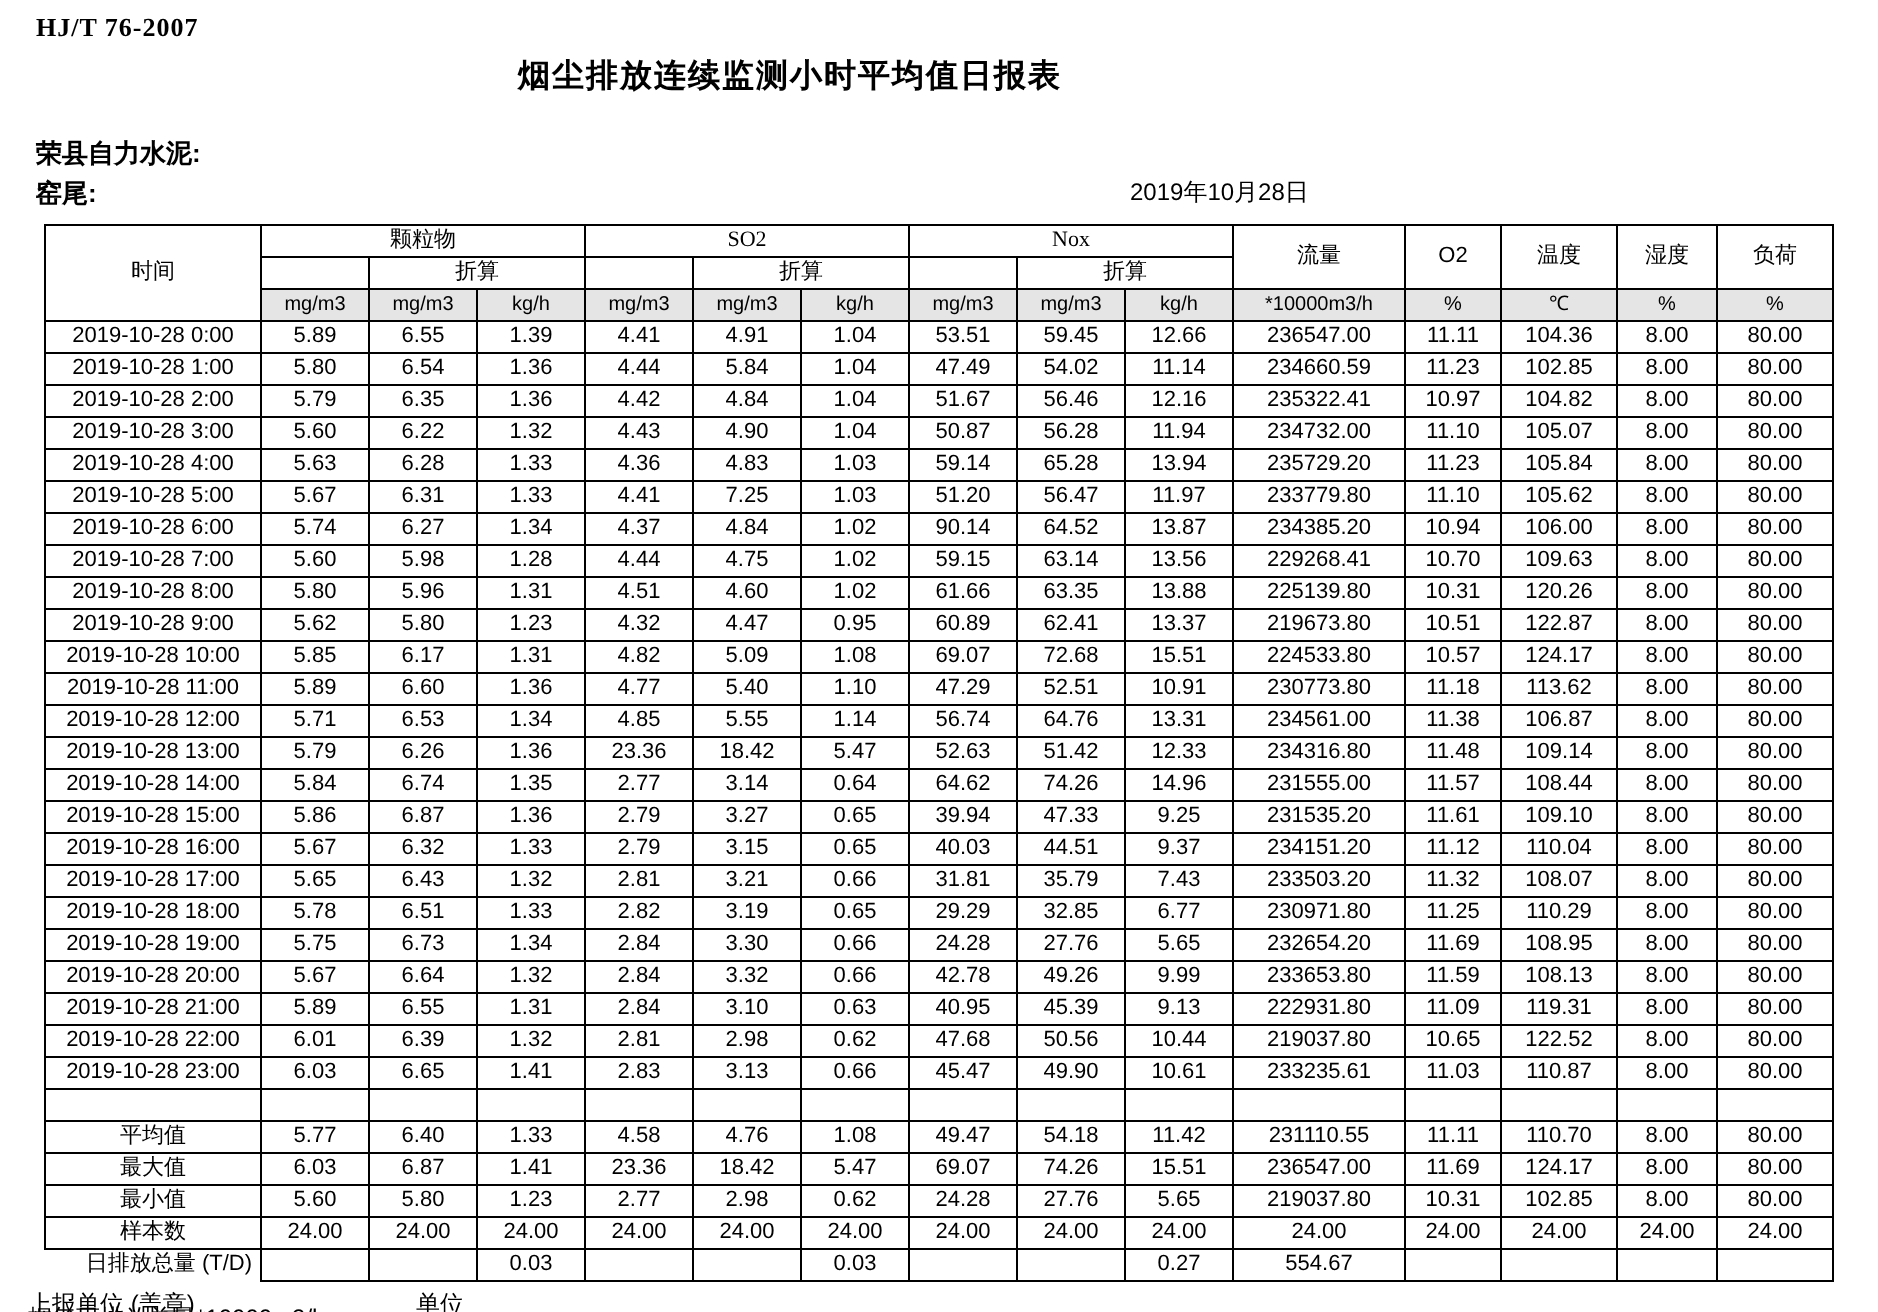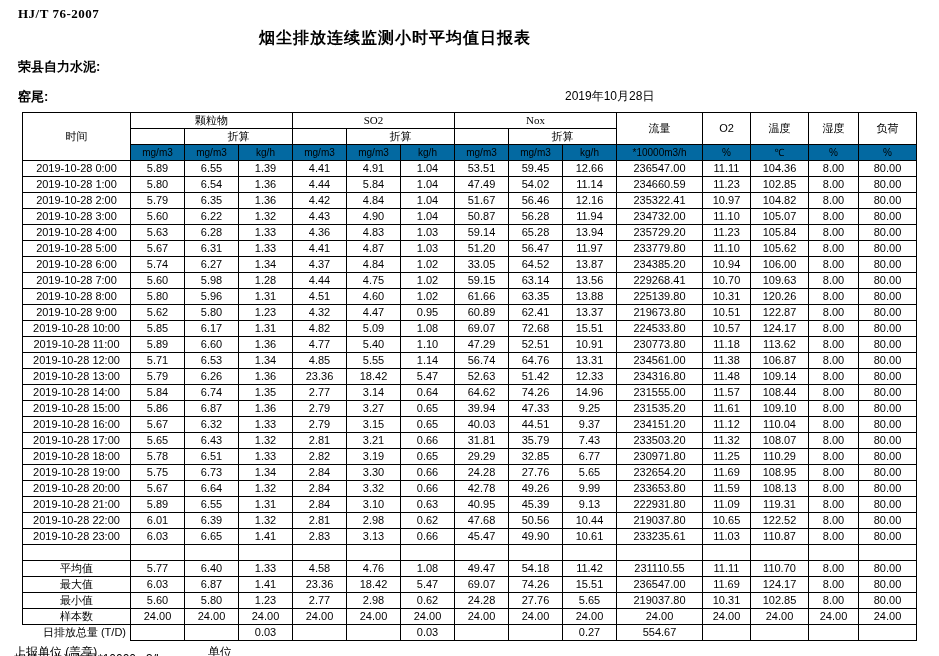--- a/index.html
+++ b/index.html
@@ -32,21 +32,21 @@
     width: 790px;
     text-align: center;
     font-family: "Liberation Serif", serif;
     font-weight: bold;
     font-size: 16px;
     letter-spacing: 1px;
   }
   .company {
     position: absolute;
     left: 18px;
-    top: 58px;
+    top: 68px;
     font-weight: bold;
     font-size: 13px;
   }
   .source {
     position: absolute;
     left: 18px;
     top: 88px;
     font-weight: bold;
     font-size: 13px;
   }
@@ -72,21 +72,21 @@
     text-align: center;
     font-weight: normal;
     white-space: nowrap;
     overflow: hidden;
   }
   .grp-head {
     font-family: "Liberation Serif", serif;
     font-size: 11px;
   }
   .unit-row td {
-    background: #0369a1;
+    background: #e5e5e5;
     font-size: 10px;
   }
   .data-cell {
     font-size: 11px;
   }
   .time-col {
     text-align: right;
     padding-right: 4px;
     font-size: 11px;
   }
@@ -257,40 +257,40 @@
         <td class="data-cell">105.84</td>
         <td class="data-cell">8.00</td>
         <td class="data-cell">80.00</td>
       </tr>
       <tr>
         <td class="time-col">2019-10-28  5:00</td>
         <td class="data-cell">5.67</td>
         <td class="data-cell">6.31</td>
         <td class="data-cell">1.33</td>
         <td class="data-cell">4.41</td>
-        <td class="data-cell">4.87</td>
+        <td class="data-cell">7.25</td>
         <td class="data-cell">1.03</td>
         <td class="data-cell">51.20</td>
         <td class="data-cell">56.47</td>
         <td class="data-cell">11.97</td>
         <td class="data-cell">233779.80</td>
         <td class="data-cell">11.10</td>
         <td class="data-cell">105.62</td>
         <td class="data-cell">8.00</td>
         <td class="data-cell">80.00</td>
       </tr>
       <tr>
         <td class="time-col">2019-10-28  6:00</td>
         <td class="data-cell">5.74</td>
         <td class="data-cell">6.27</td>
         <td class="data-cell">1.34</td>
         <td class="data-cell">4.37</td>
         <td class="data-cell">4.84</td>
         <td class="data-cell">1.02</td>
-        <td class="data-cell">33.05</td>
+        <td class="data-cell">90.14</td>
         <td class="data-cell">64.52</td>
         <td class="data-cell">13.87</td>
         <td class="data-cell">234385.20</td>
         <td class="data-cell">10.94</td>
         <td class="data-cell">106.00</td>
         <td class="data-cell">8.00</td>
         <td class="data-cell">80.00</td>
       </tr>
       <tr>
         <td class="time-col">2019-10-28  7:00</td>

